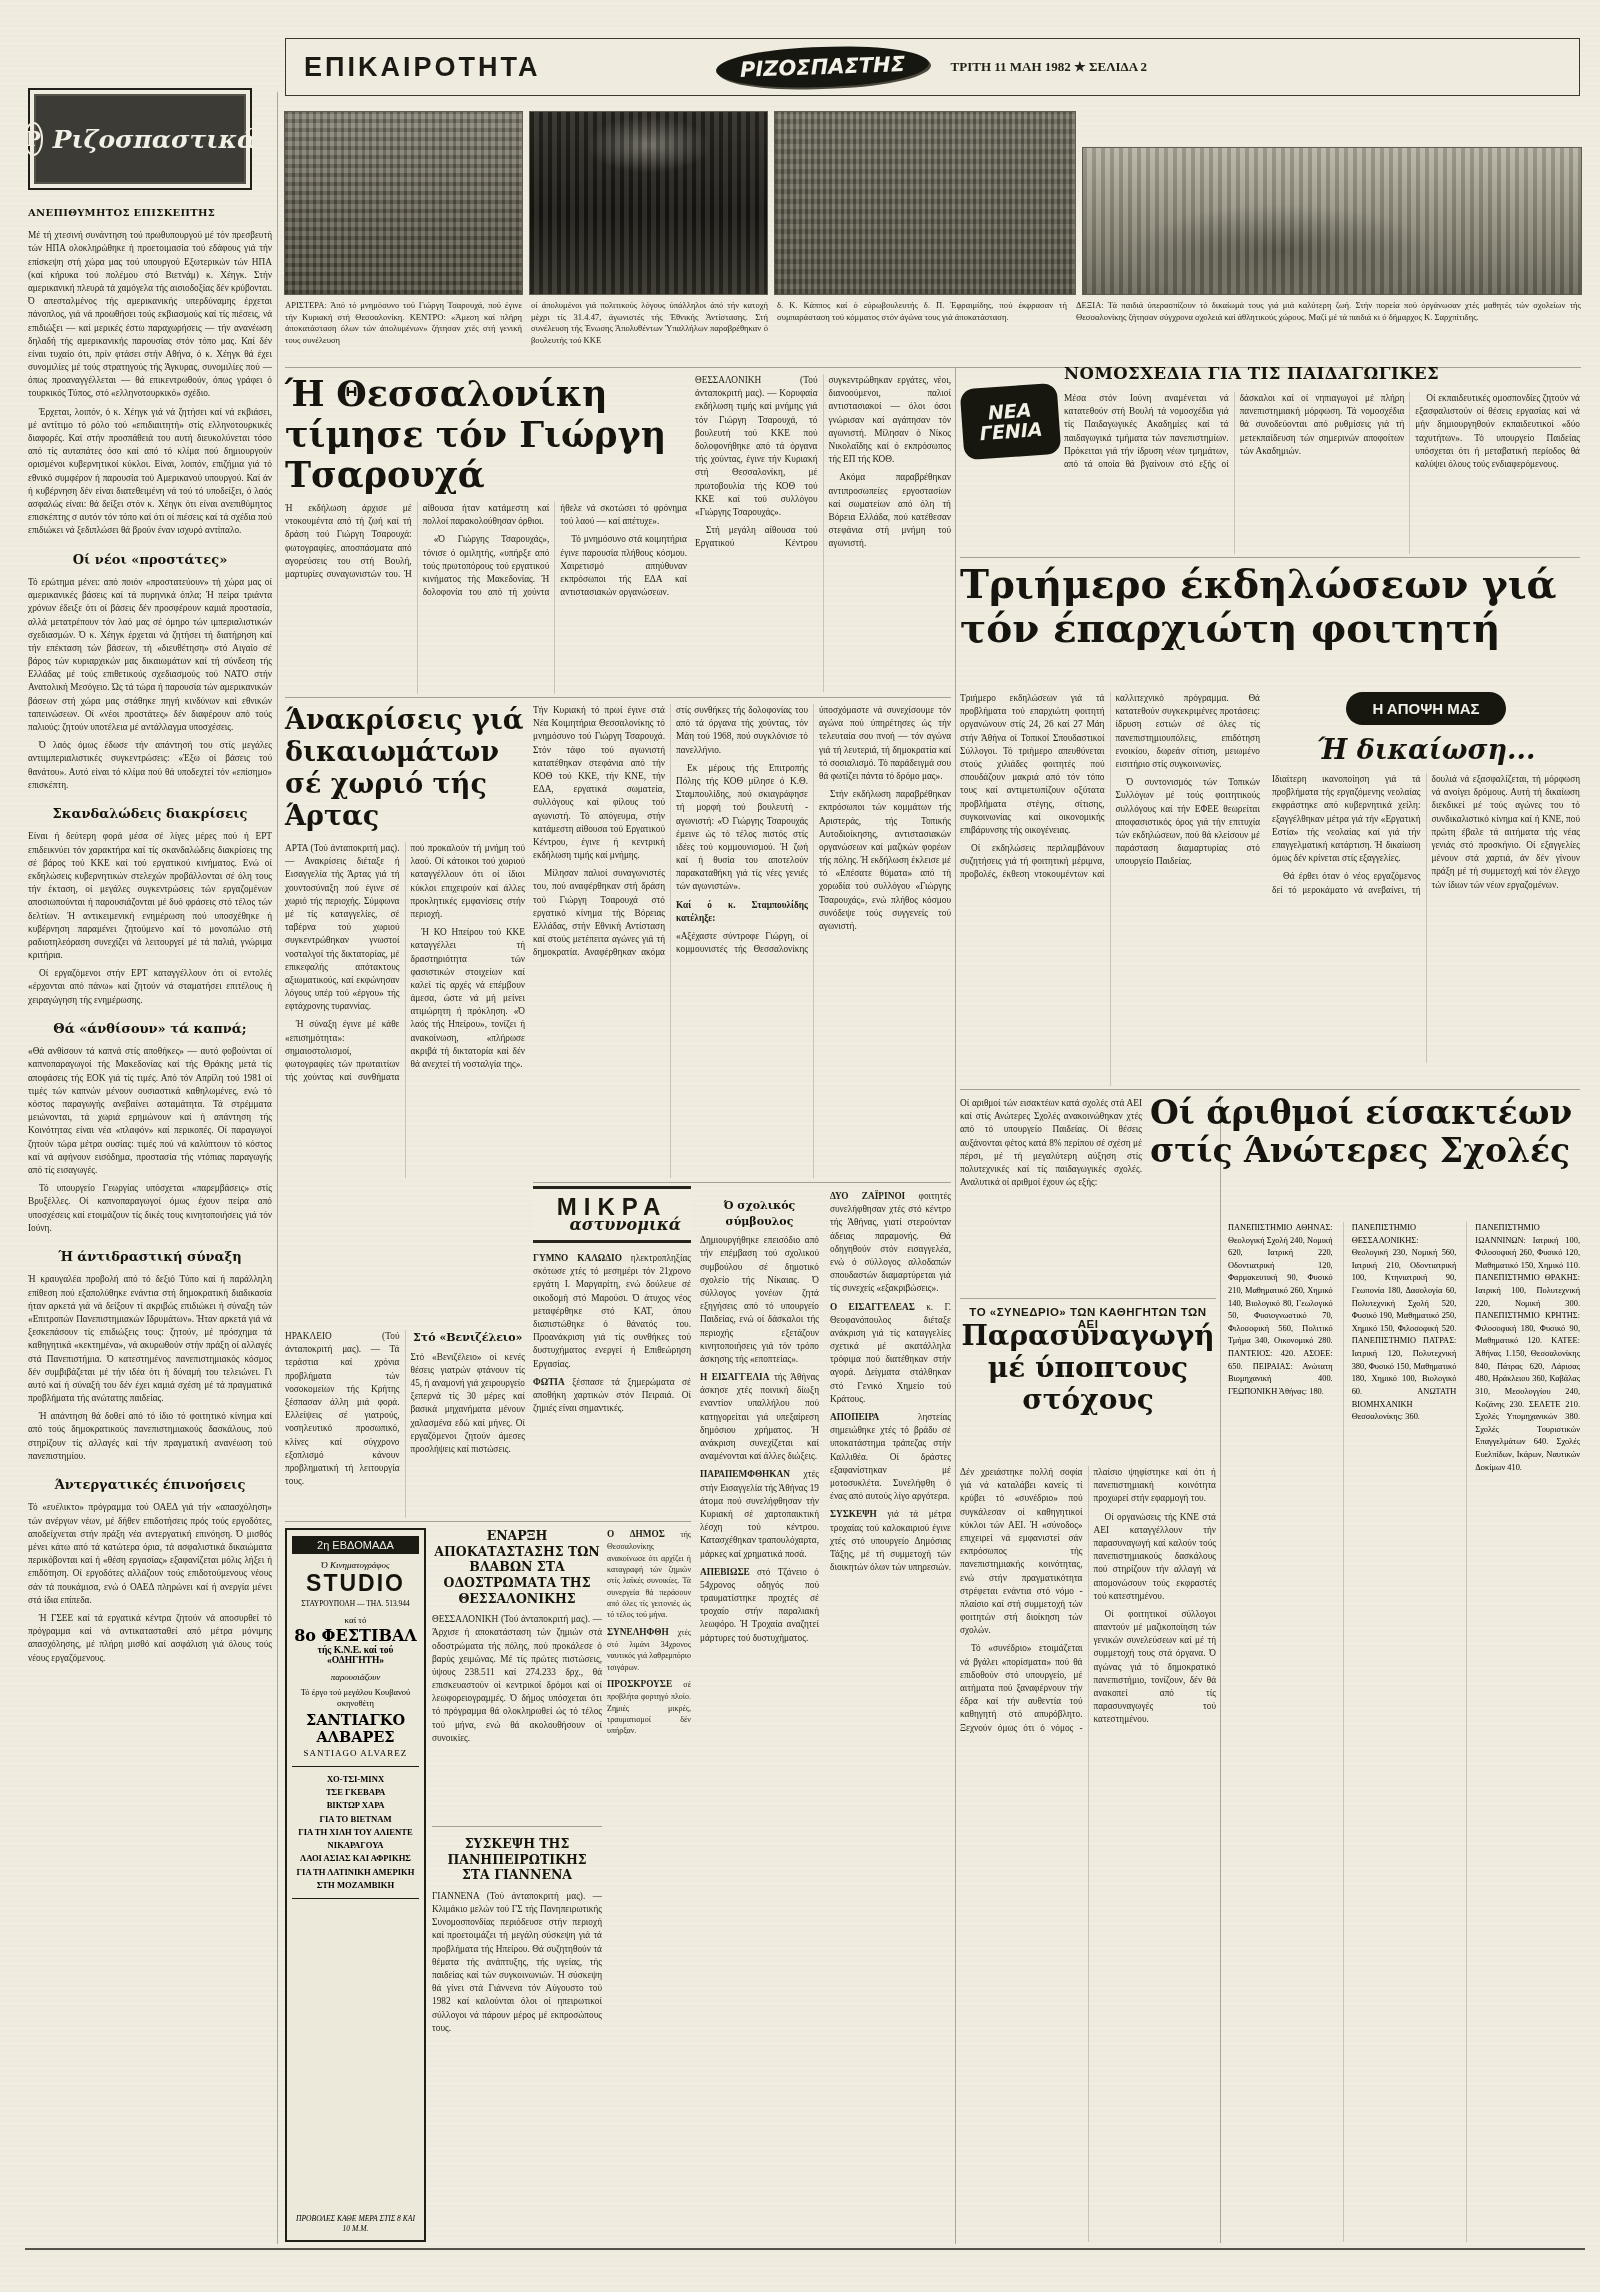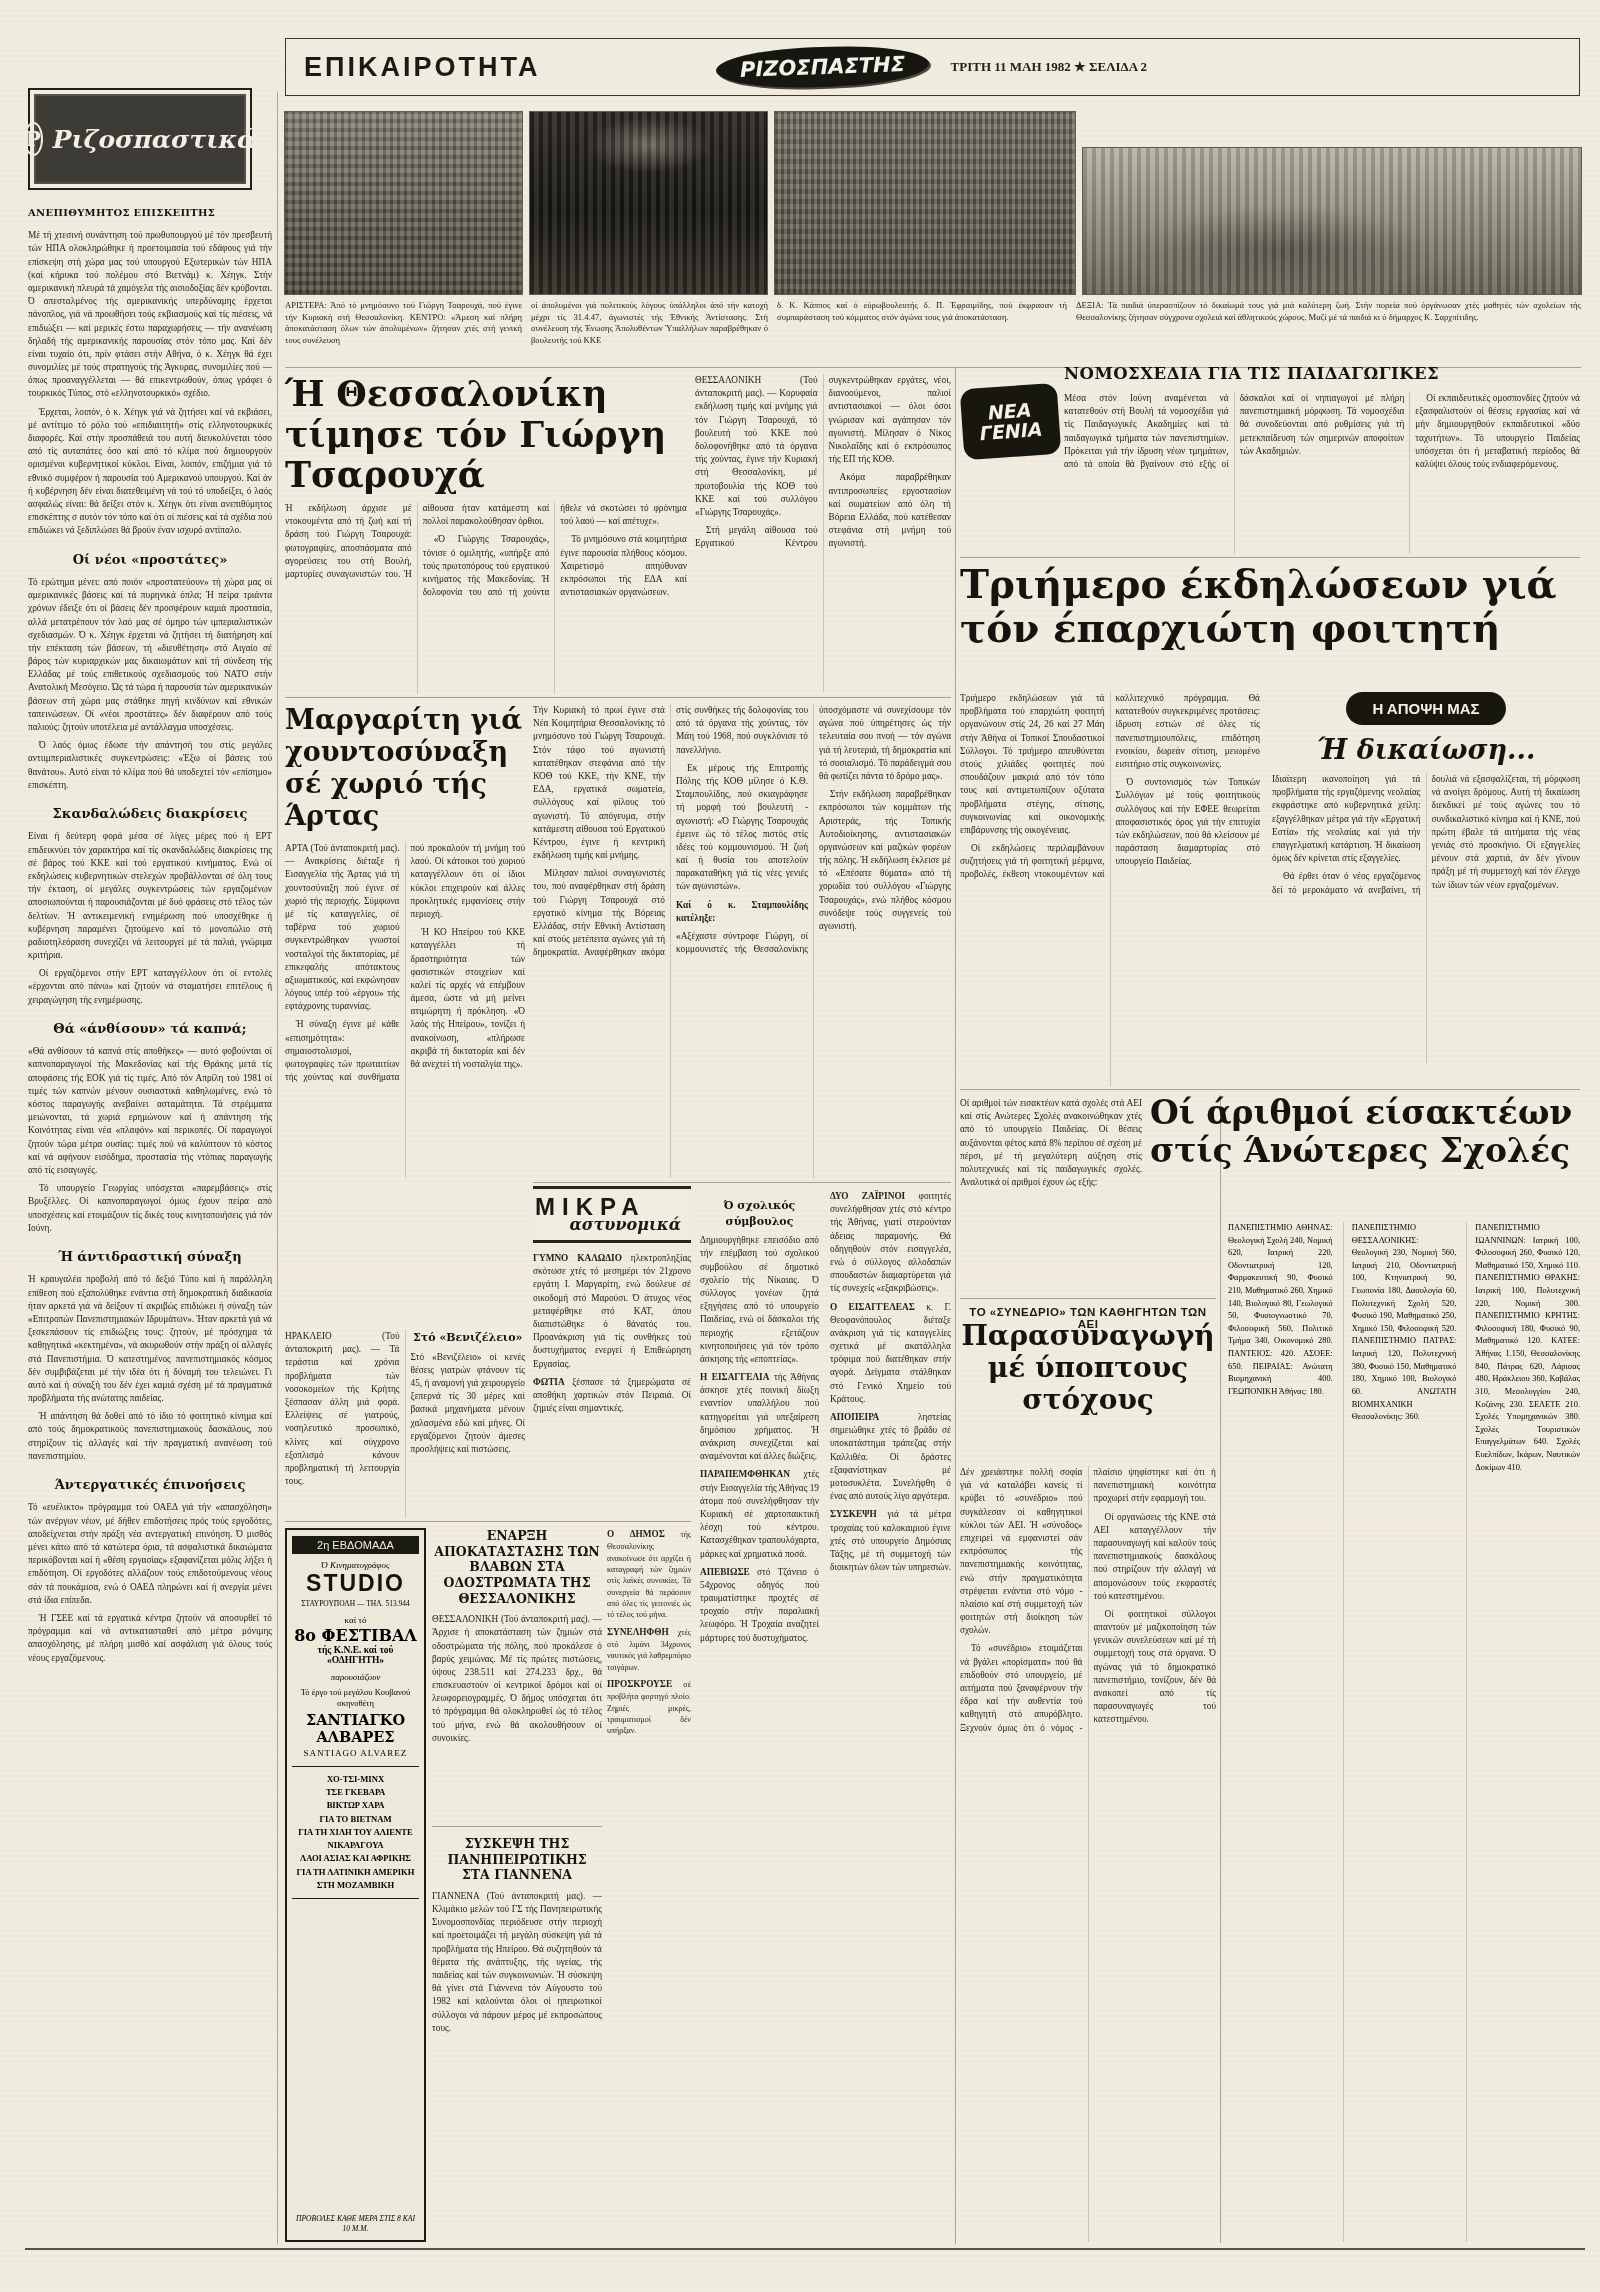--- a/index.html
+++ b/index.html
@@ -49,21 +49,21 @@
   .caption-row{left:285px;top:300px;width:1296px;height:64px;display:flex;gap:9px}
   .cap{font-size:8.6px;line-height:1.35;text-align:justify;color:#24221c;overflow:hidden}
   
   .badge-ng{left:962px;top:386px;width:97px;height:71px;background:#17160f;border-radius:14px;transform:rotate(-4deg);
             display:flex;flex-direction:column;align-items:center;justify-content:center;color:#f3f0e5;
             font-family:"DejaVu Sans",sans-serif;font-style:italic;font-weight:bold;font-size:19px;line-height:1.05}
   .badge-am{background:#17160f;border-radius:19px;color:#f3f0e5;font-family:"Liberation Sans",sans-serif;
             font-weight:bold;font-size:15px;padding:8px 26px;display:inline-block}
   
   .mikra-hd{left:533px;top:1186px;width:158px;border-top:3px solid #26241d;border-bottom:3px solid #26241d;padding:4px 2px 6px;background:#f0ecdf}
-  .mk-big{font-family:"Liberation Sans",sans-serif;font-weight:bold;font-size:24px;letter-spacing:7px;color:#1b1912}
+  .mk-big{font-family:"Liberation Sans",sans-serif;font-weight:bold;font-size:24px;letter-spacing:7px;text-align:center;color:#1b1912}
   .mk-small{font-family:"DejaVu Serif",serif;font-style:italic;font-weight:bold;font-size:16px;text-align:right;margin-top:-6px;padding-right:8px;color:#1b1912}
   .mi b{font-size:9.3px}
   
   .crete-box{left:285px;top:1186px;width:240px;border:2px solid #2b291f;padding:10px 8px;text-align:center;background:#f0ecdf}
   
   .ad{left:285px;top:1528px;width:141px;height:714px;border:2.5px solid #1e1d16;background:#ece8da;padding:6px 5px;
       display:flex;flex-direction:column;align-items:center;text-align:center;overflow:hidden}
   .ad-week{background:#1b1a13;color:#f2efe4;font-family:"Liberation Sans",sans-serif;font-weight:normal;font-size:11px;padding:3px 6px;width:100%}
   .ad-pre{font-style:italic;font-size:9px;margin-top:6px}
   .ad-studio{font-family:"Liberation Sans",sans-serif;font-weight:bold;font-size:23px;letter-spacing:2px;color:#14130d}
@@ -156,21 +156,21 @@
     <p class="noind">ΘΕΣΣΑΛΟΝΙΚΗ (Τού άνταποκριτή μας). — Κορυφαία εκδήλωση τιμής καί μνήμης γιά τόν Γιώργη Τσαρουχά, τό βουλευτή τού ΚΚΕ πού δολοφονήθηκε από τά όργανα τής χούντας, έγινε τήν Κυριακή στή Θεσσαλονίκη, μέ πρωτοβουλία τής ΚΟΘ τού ΚΚΕ καί τού συλλόγου «Γιώργης Τσαρουχάς».</p>
     <p>Στή μεγάλη αίθουσα τού Εργατικού Κέντρου συγκεντρώθηκαν εργάτες, νέοι, διανοούμενοι, παλιοί αντιστασιακοί — όλοι όσοι γνώρισαν καί αγάπησαν τόν αγωνιστή. Μίλησαν ό Νίκος Νικολαΐδης καί ό εκπρόσωπος τής ΕΠ τής ΚΟΘ.</p>
     <p>Ακόμα παραβρέθηκαν αντιπροσωπείες εργοστασίων καί σωματείων από όλη τή Βόρεια Ελλάδα, πού κατέθεσαν στεφάνια στή μνήμη τού αγωνιστή.</p>
   </div>
   <div class="abs bt c3" style="left:285px;top:502px;width:402px;height:192px">
     <p class="noind">Ή εκδήλωση άρχισε μέ ντοκουμέντα από τή ζωή καί τή δράση τού Γιώργη Τσαρουχά: φωτογραφίες, αποσπάσματα από αγορεύσεις του στή Βουλή, μαρτυρίες συναγωνιστών του. Ή αίθουσα ήταν κατάμεστη καί πολλοί παρακολούθησαν όρθιοι.</p>
     <p>«Ό Γιώργης Τσαρουχάς», τόνισε ό ομιλητής, «υπήρξε από τούς πρωτοπόρους τού εργατικού κινήματος τής Μακεδονίας. Ή δολοφονία του από τή χούντα ήθελε νά σκοτώσει τό φρόνημα τού λαού — καί απέτυχε».</p>
     <p>Τό μνημόσυνο στά κοιμητήρια έγινε παρουσία πλήθους κόσμου. Χαιρετισμό απηύθυναν εκπρόσωποι τής ΕΔΑ καί αντιστασιακών οργανώσεων.</p>
   </div>
 
-  <h1 class="abs hl" style="left:285px;top:704px;width:240px;font-size:27px;line-height:1.18">Μαργαρίτη γιά χουντοσύναξη σέ χωριό τής Άρτας</h1>
+  <h1 class="abs hl" style="left:285px;top:704px;width:240px;font-size:27px;line-height:1.18">Άνακρίσεις γιά δικαιωμάτων σέ χωριό τής Άρτας</h1>
   <div class="abs bt c2" style="left:285px;top:842px;width:240px;height:336px">
     <p class="noind">ΑΡΤΑ (Τού άνταποκριτή μας). — Ανακρίσεις διέταξε ή Εισαγγελία τής Άρτας γιά τή χουντοσύναξη πού έγινε σέ χωριό τής περιοχής. Σύμφωνα μέ τίς καταγγελίες, σέ ταβέρνα τού χωριού συγκεντρώθηκαν γνωστοί νοσταλγοί τής δικτατορίας, μέ επικεφαλής απότακτους αξιωματικούς, καί εκφώνησαν λόγους υπέρ τού «έργου» τής εφτάχρονης τυραννίας.</p>
     <p>Ή σύναξη έγινε μέ κάθε «επισημότητα»: σημαιοστολισμοί, φωτογραφίες τών πρωταιτίων τής χούντας καί συνθήματα πού προκαλούν τή μνήμη τού λαού. Οί κάτοικοι τού χωριού καταγγέλλουν ότι οί ίδιοι κύκλοι επιχειρούν καί άλλες προκλητικές εμφανίσεις στήν περιοχή.</p>
     <p>Ή ΚΟ Ηπείρου τού ΚΚΕ καταγγέλλει τή δραστηριότητα τών φασιστικών στοιχείων καί καλεί τίς αρχές νά επέμβουν άμεσα, ώστε νά μή μείνει ατιμώρητη ή πρόκληση. «Ό λαός τής Ηπείρου», τονίζει ή ανακοίνωση, «πλήρωσε ακριβά τή δικτατορία καί δέν θά ανεχτεί τή νοσταλγία της».</p>
   </div>
 
   <div class="abs bt c3" style="left:533px;top:704px;width:418px;height:474px">
     <p class="noind">Τήν Κυριακή τό πρωί έγινε στά Νέα Κοιμητήρια Θεσσαλονίκης τό μνημόσυνο τού Γιώργη Τσαρουχά. Στόν τάφο τού αγωνιστή κατατέθηκαν στεφάνια από τήν ΚΟΘ τού ΚΚΕ, τήν ΚΝΕ, τήν ΕΔΑ, εργατικά σωματεία, συλλόγους καί φίλους τού αγωνιστή. Τό απόγευμα, στήν κατάμεστη αίθουσα τού Εργατικού Κέντρου, έγινε ή κεντρική εκδήλωση τιμής καί μνήμης.</p>
     <p>Μίλησαν παλιοί συναγωνιστές του, πού αναφέρθηκαν στή δράση τού Γιώργη Τσαρουχά στό εργατικό κίνημα τής Βόρειας Ελλάδας, στήν Εθνική Αντίσταση καί στούς μετέπειτα αγώνες γιά τή δημοκρατία. Αναφέρθηκαν ακόμα στίς συνθήκες τής δολοφονίας του από τά όργανα τής χούντας, τόν Μάη τού 1968, πού συγκλόνισε τό πανελλήνιο.</p>
     <p>Εκ μέρους τής Επιτροπής Πόλης τής ΚΟΘ μίλησε ό Κ.Θ. Σταμπουλίδης, πού σκιαγράφησε τή μορφή τού βουλευτή - αγωνιστή: «Ό Γιώργης Τσαρουχάς έμεινε ώς τό τέλος πιστός στίς ιδέες τού κομμουνισμού. Ή ζωή καί ή θυσία του αποτελούν παρακαταθήκη γιά τίς νέες γενιές τών αγωνιστών».</p>

